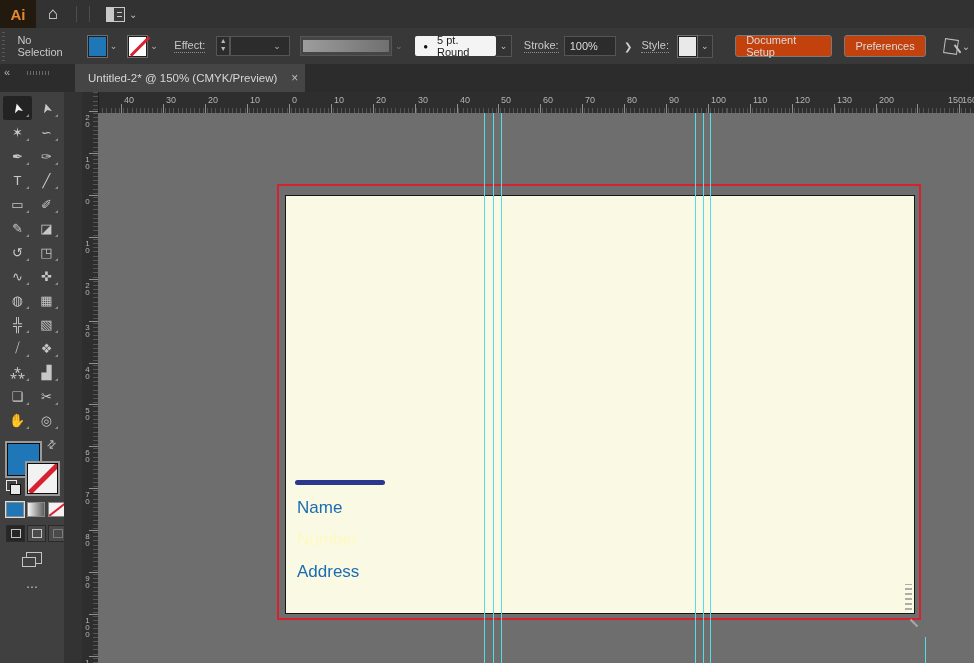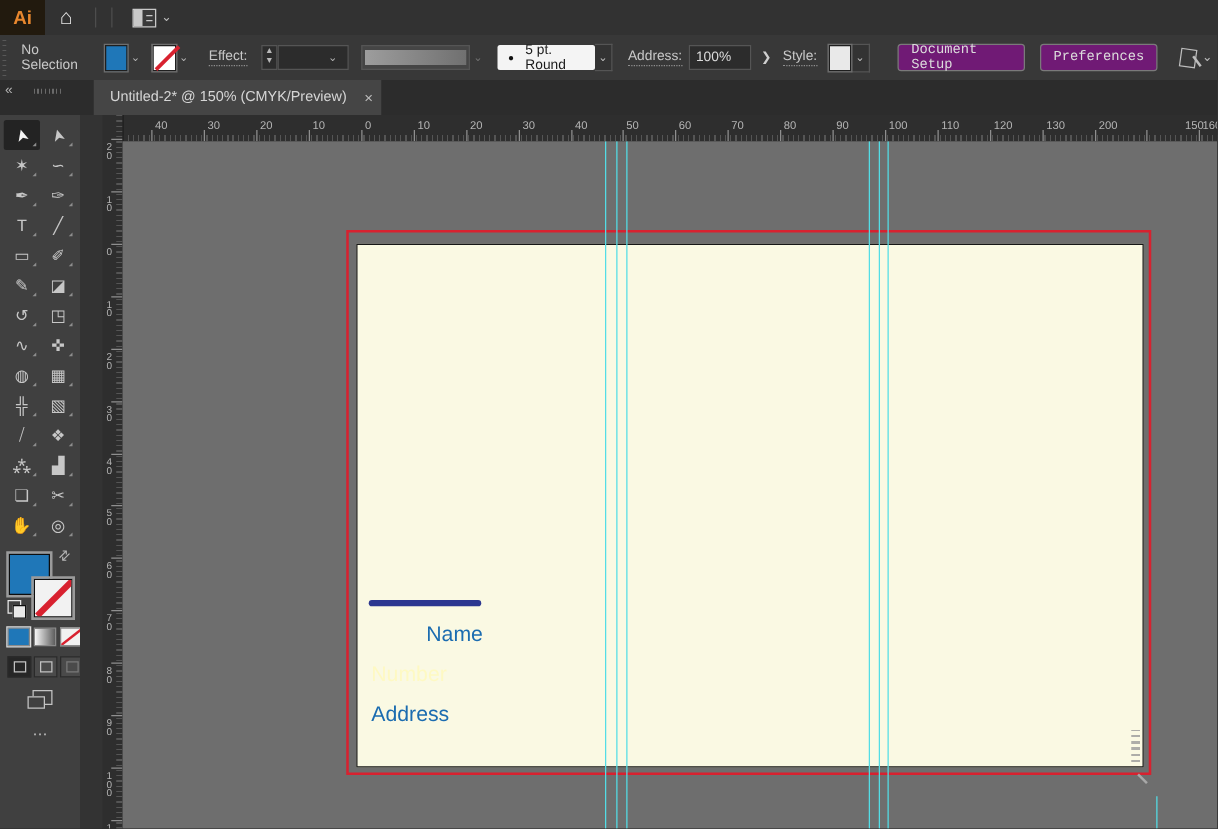--- a/index.html
+++ b/index.html
@@ -35,21 +35,21 @@
   .dark-field{height:18px;border:1px solid #555;background:#2c2c2c;color:#dcdcdc;
               display:flex;align-items:center;padding:0 5px;}
   .profile-dd{width:94px;height:18px;border:1px solid #555;background:#454545;display:flex;align-items:center;padding:0 2px;}
   .profile-dd .bar{width:100%;height:12px;background:linear-gradient(90deg,#9d9d9d,#707070);}
   #brush-box{height:20px;background:#f4f4f4;border-radius:2px;color:#1a1a1a;display:flex;
              align-items:center;padding:0 8px;margin-left:10px;}
   #brush-box .dot{font-size:8px;margin-right:9px;color:#111;}
   .chev-btn{height:20px;width:16px;border:1px solid #555;border-left:none;display:flex;
             align-items:center;justify-content:center;color:#c4c4c4;font-size:9px;background:#333;}
   .push-btn{height:20px;border:1px solid #7a7a7a;border-radius:3px;color:#dcdcdc;
-            display:flex;align-items:center;padding:0 10px;margin-left:12px;background:#701a75;font-family:Liberation Mono, monospace;}
+            display:flex;align-items:center;padding:0 10px;margin-left:12px;background:#c2410c;}
   #ws-icon{width:13px;height:13px;border:1.5px solid #bdbdbd;margin-left:18px;position:relative;transform:rotate(8deg);}
   #ws-icon::after{content:"";position:absolute;left:8px;top:7px;width:10px;height:1.5px;background:#bdbdbd;transform:rotate(45deg);}
 
   
   #tabbar{position:absolute;left:0;top:64px;width:974px;height:28px;background:#2c2c2c;}
   #collapse{position:absolute;left:4px;top:2px;color:#b5b5b5;font-size:11px;}
   #dock-grip{position:absolute;left:27px;top:7px;width:22px;height:4px;
              background:repeating-linear-gradient(90deg,#6a6a6a 0 1px,transparent 1px 3px);}
   #doc-tab{position:absolute;left:75px;top:0;width:230px;height:28px;background:#454545;
            display:flex;align-items:center;font-size:11.5px;color:#d6d6d6;}
@@ -144,21 +144,21 @@
     </div>
     <div class="profile-dd" style="margin-left:10px;">
       <div class="bar"></div>
     </div>
     <span class="mini-chev" style="color:#757575;">⌄</span>
     <div id="brush-box">
       <span class="dot">●</span>
       <span>5 pt. Round</span>
     </div>
     <div class="chev-btn">⌄</div>
-    <span class="cb-label dotted" style="margin-left:12px;">Address:</span>
+    <span class="cb-label dotted" style="margin-left:12px;">Stroke:</span>
     <div class="dark-field" style="width:44px;">100%</div>
     <span style="color:#cfcfcf;font-size:10px;margin:0 4px 0 8px;">❯</span>
     <span class="cb-label dotted">Style:</span>
     <div class="swatch-box" style="margin-left:4px;background:#e9e9e9;"></div>
     <div class="chev-btn" style="height:21px;">⌄</div>
     <div class="push-btn" style="margin-left:22px;">Document Setup</div>
     <div class="push-btn">Preferences</div>
     <div id="ws-icon"></div>
     <span class="chev">⌄</span>
   </div>
@@ -385,21 +385,21 @@
       <div class="vr-lbl" style="top: 524px;">100</div>
       <div class="vr-tick" style="top: 564px;"></div>
       <div class="vr-lbl" style="top: 566px;">110</div>
     </div>
 
   <div id="canvas">
     <div id="bleed" style="left: 179px; top: 71px; width: 640px; height: 432px; border-color: rgb(216, 33, 47);"></div>
     <div id="artboard" style="left: 187px; top: 82px; width: 628px; height: 417px; background: rgb(250, 249, 227);"></div>
     <div id="rule-line" style="left: 197px; top: 367px; width: 90px; height: 5px; background: rgb(44, 55, 144);"></div>
     <div id="card-texts">
-        <div class="card-text" style="left: 199px; top: 385px; color: rgb(27, 108, 176); margin-left: 44px;">Name</div>
+        <div class="card-text" style="left: 199px; top: 385px; color: rgb(27, 108, 176);">Name</div>
         <div class="card-text" style="left: 199px; top: 417px; color: #fef9c3;">Number</div>
         <div class="card-text" style="left: 199px; top: 449px; color: rgb(27, 108, 176);">Address</div>
       </div>
     <div id="guides">
         <div class="guide" style="left: 386px; top: 0px; height: 550px; background: rgb(83, 221, 230);"></div>
         <div class="guide" style="left: 395px; top: 0px; height: 550px; background: rgb(83, 221, 230);"></div>
         <div class="guide" style="left: 403px; top: 0px; height: 550px; background: rgb(83, 221, 230);"></div>
         <div class="guide" style="left: 597px; top: 0px; height: 550px; background: rgb(83, 221, 230);"></div>
         <div class="guide" style="left: 605px; top: 0px; height: 550px; background: rgb(83, 221, 230);"></div>
         <div class="guide" style="left: 612px; top: 0px; height: 550px; background: rgb(83, 221, 230);"></div>

